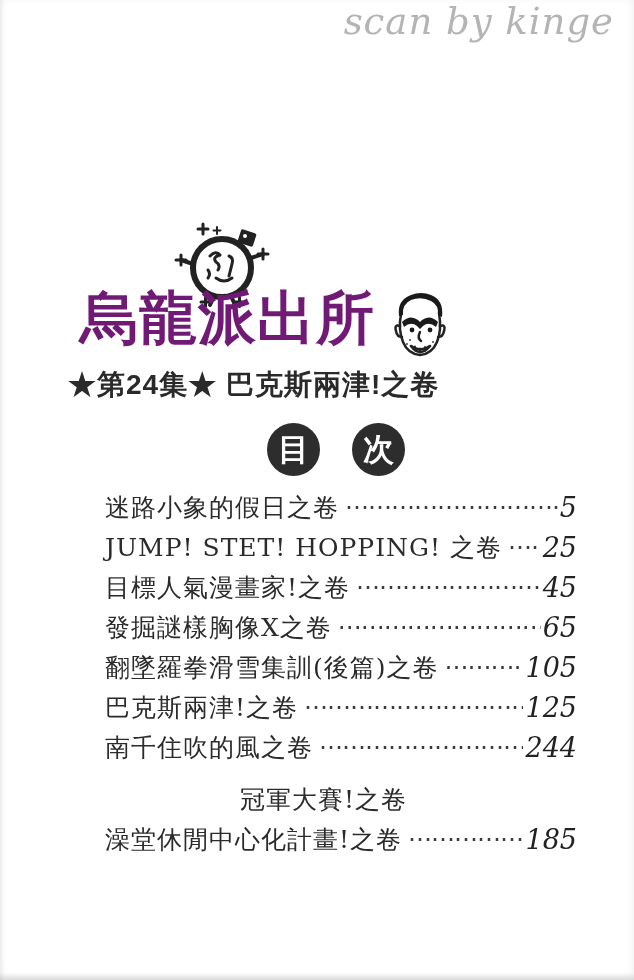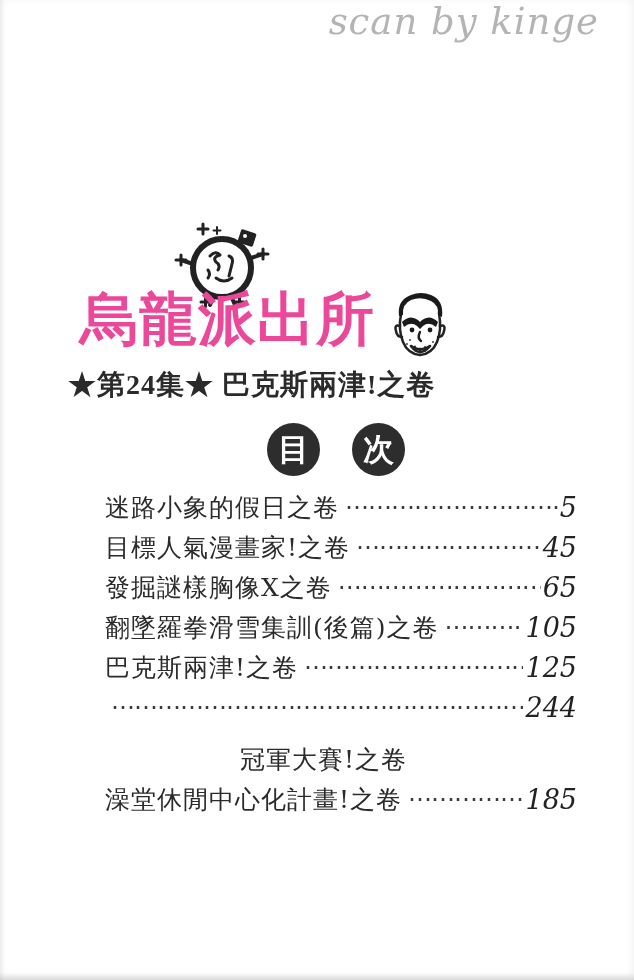--- a/index.html
+++ b/index.html
@@ -22,21 +22,21 @@
     background: linear-gradient(to bottom, rgba(0,0,0,0), rgba(0,0,0,0.10));
   }
   .scan-edge-left {
     position: absolute; left: 0; top: 0; width: 5px; height: 100%;
     background: linear-gradient(to right, rgba(0,0,0,0.05), rgba(0,0,0,0));
   }
 
   .watermark {
     position: absolute;
     top: 0px;
-    right: 35px;
+    right: 20px;
     font-family: "DejaVu Serif", "Liberation Serif", serif;
     font-style: italic;
     font-size: 37px;
     color: #b4b4b4;
     letter-spacing: 1px;
   }
 
   .logo-wrap {
     position: absolute;
     left: 172px;
@@ -46,40 +46,40 @@
   }
 
   .title-row {
     position: absolute;
     left: 80px;
     top: 284px;
     display: flex;
     align-items: flex-start;
   }
   .main-title {
-    font-family: Liberation Sans, sans-serif;
+    font-family: Liberation Serif, serif;
     font-weight: bold;
     font-size: 58px;
     line-height: 1.2;
-    color: #ec4899;
+    color: #701a75;
     letter-spacing: 1px;
     white-space: nowrap;
   }
   .mascot-wrap {
     width: 66px;
     height: 78px;
     margin-left: 12px;
     margin-top: 4px;
   }
 
   .subtitle {
     position: absolute;
     left: 68px;
     top: 366px;
-    font-family: Liberation Serif, serif;
+    font-family: Liberation Sans, sans-serif;
     font-weight: bold;
     font-size: 28px;
     color: #2a2a2a;
     letter-spacing: 1px;
     white-space: nowrap;
   }
 
   .toc-label {
     position: absolute;
     left: 267px;
@@ -237,20 +237,28 @@
       <div class="toc-entry">
     <div class="toc-row toc-line1">
       <span class="toc-title">迷路小象的假日之卷</span>
       <span class="toc-leader"></span>
       <span class="toc-page">5</span>
     </div>
 
   </div>
       <div class="toc-entry">
     <div class="toc-row toc-line1">
+      <span class="toc-title">JUMP! STET! HOPPING! 之卷</span>
+      <span class="toc-leader"></span>
+      <span class="toc-page">25</span>
+    </div>
+
+  </div>
+      <div class="toc-entry">
+    <div class="toc-row toc-line1">
       <span class="toc-title">目標人氣漫畫家!之卷</span>
       <span class="toc-leader"></span>
       <span class="toc-page">45</span>
     </div>
 
   </div>
       <div class="toc-entry">
     <div class="toc-row toc-line1">
       <span class="toc-title">發掘謎樣胸像X之卷</span>
       <span class="toc-leader"></span>
@@ -269,20 +277,21 @@
       <div class="toc-entry">
     <div class="toc-row toc-line1">
       <span class="toc-title">巴克斯兩津!之卷</span>
       <span class="toc-leader"></span>
       <span class="toc-page">125</span>
     </div>
 
   </div>
       <div class="toc-entry">
     <div class="toc-row toc-line1">
+      <span class="toc-title">南千住吹的風之卷</span>
       <span class="toc-leader"></span>
       <span class="toc-page">244</span>
     </div>
 
   </div>
       <div class="toc-entry two-line">
     <div class="toc-line2">冠軍大賽!之卷</div>
   </div>
       <div class="toc-entry">
     <div class="toc-row toc-line1">

